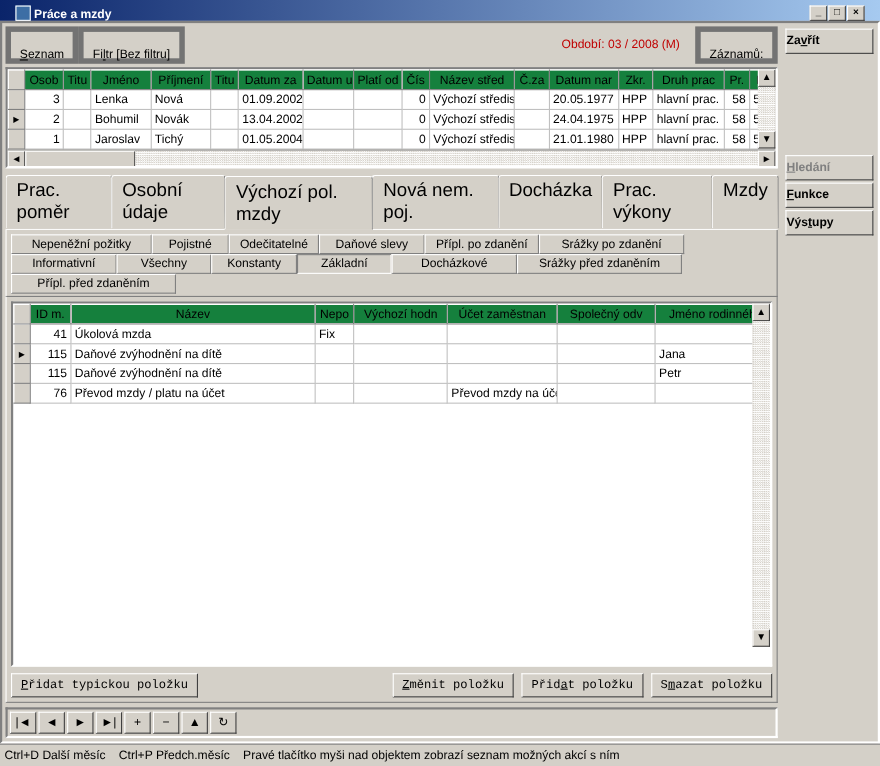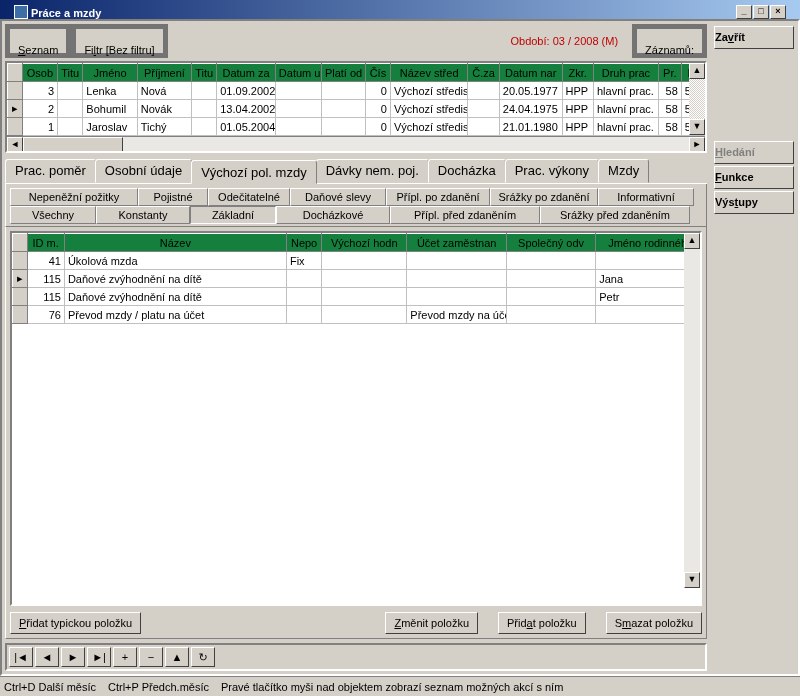--- a/index.html
+++ b/index.html
@@ -161,21 +161,21 @@
     margin-top: 6px;
     border-bottom: 1px solid #fff;
   }
   .tab {
     padding: 3px 9px;
     border: 1px solid; border-color: #fff #808080 #d4d0c8 #fff;
     background: #d4d0c8;
     border-radius: 3px 3px 0 0;
     margin-right: -1px;
     cursor: pointer;
-    font-size: 13px;
+    font-size: 17px;
   }
   .tab.active {
     border-bottom: 1px solid #d4d0c8;
     position: relative;
     top: 1px;
     padding-top: 4px;
   }
   .subtabbar {
     display: flex;
     flex-wrap: wrap;
@@ -208,21 +208,22 @@
   .items-table-wrapper {
     flex: 1;
     border: 2px solid; border-color: #808080 #fff #fff #808080;
     background: #fff;
     position: relative;
     overflow: hidden;
   }
   .bottom-btns {
     display: flex;
     margin-top: 6px;
-    gap: 20px;
+    gap: 7px;
+    font-family: Liberation Mono, monospace;
   }
   .spacer { flex: 1; }
   .btn {
     height: 22px;
     padding: 0 8px;
     border: 1px solid; border-color: #fff #404040 #404040 #fff;
     background: #d4d0c8;
     line-height: 20px;
     cursor: pointer;
   }
@@ -389,40 +390,40 @@
         <div class="thumb"></div>
         <div class="track"></div>
         <div class="sbtn tri">►</div>
       </div>
     </div>
 
     <div class="tabbar">
       <div class="tab">Prac. poměr</div>
       <div class="tab">Osobní údaje</div>
       <div class="tab active">Výchozí pol. mzdy</div>
-      <div class="tab">Dávky nem. poj.</div>
+      <div class="tab">Nová nem. poj.</div>
       <div class="tab">Docházka</div>
       <div class="tab">Prac. výkony</div>
       <div class="tab">Mzdy</div>
     </div>
 
     <div class="subtabbar">
       <div class="subtab" style="width:128px">Nepeněžní požitky</div>
       <div class="subtab" style="width:70px">Pojistné</div>
       <div class="subtab" style="width:82px">Odečitatelné</div>
       <div class="subtab" style="width:96px">Daňové slevy</div>
       <div class="subtab" style="width:104px">Přípl. po zdanění</div>
-      <div class="subtab" style="width:108px">Srážky po zdanění</div>
+      <div class="subtab" style="width:132px">Srážky po zdanění</div>
       <div class="subtab" style="width:96px">Informativní</div>
       <div class="subtab" style="width:86px">Všechny</div>
-      <div class="subtab" style="width:94px">Konstanty</div>
+      <div class="subtab" style="width:78px">Konstanty</div>
       <div class="subtab active" style="width:86px">Základní</div>
       <div class="subtab" style="width:114px">Docházkové</div>
+      <div class="subtab" style="width:150px">Srážky před zdaněním</div>
       <div class="subtab" style="width:150px">Přípl. před zdaněním</div>
-      <div class="subtab" style="width:150px">Srážky před zdaněním</div>
     </div>
 
     <div class="items-area">
       <div class="items-table-wrapper">
         <table class="grid-table">
           <colgroup>
             <col style="width:14px">
               <col style="width:36px">
               <col style="width:214px">
               <col style="width:34px">

